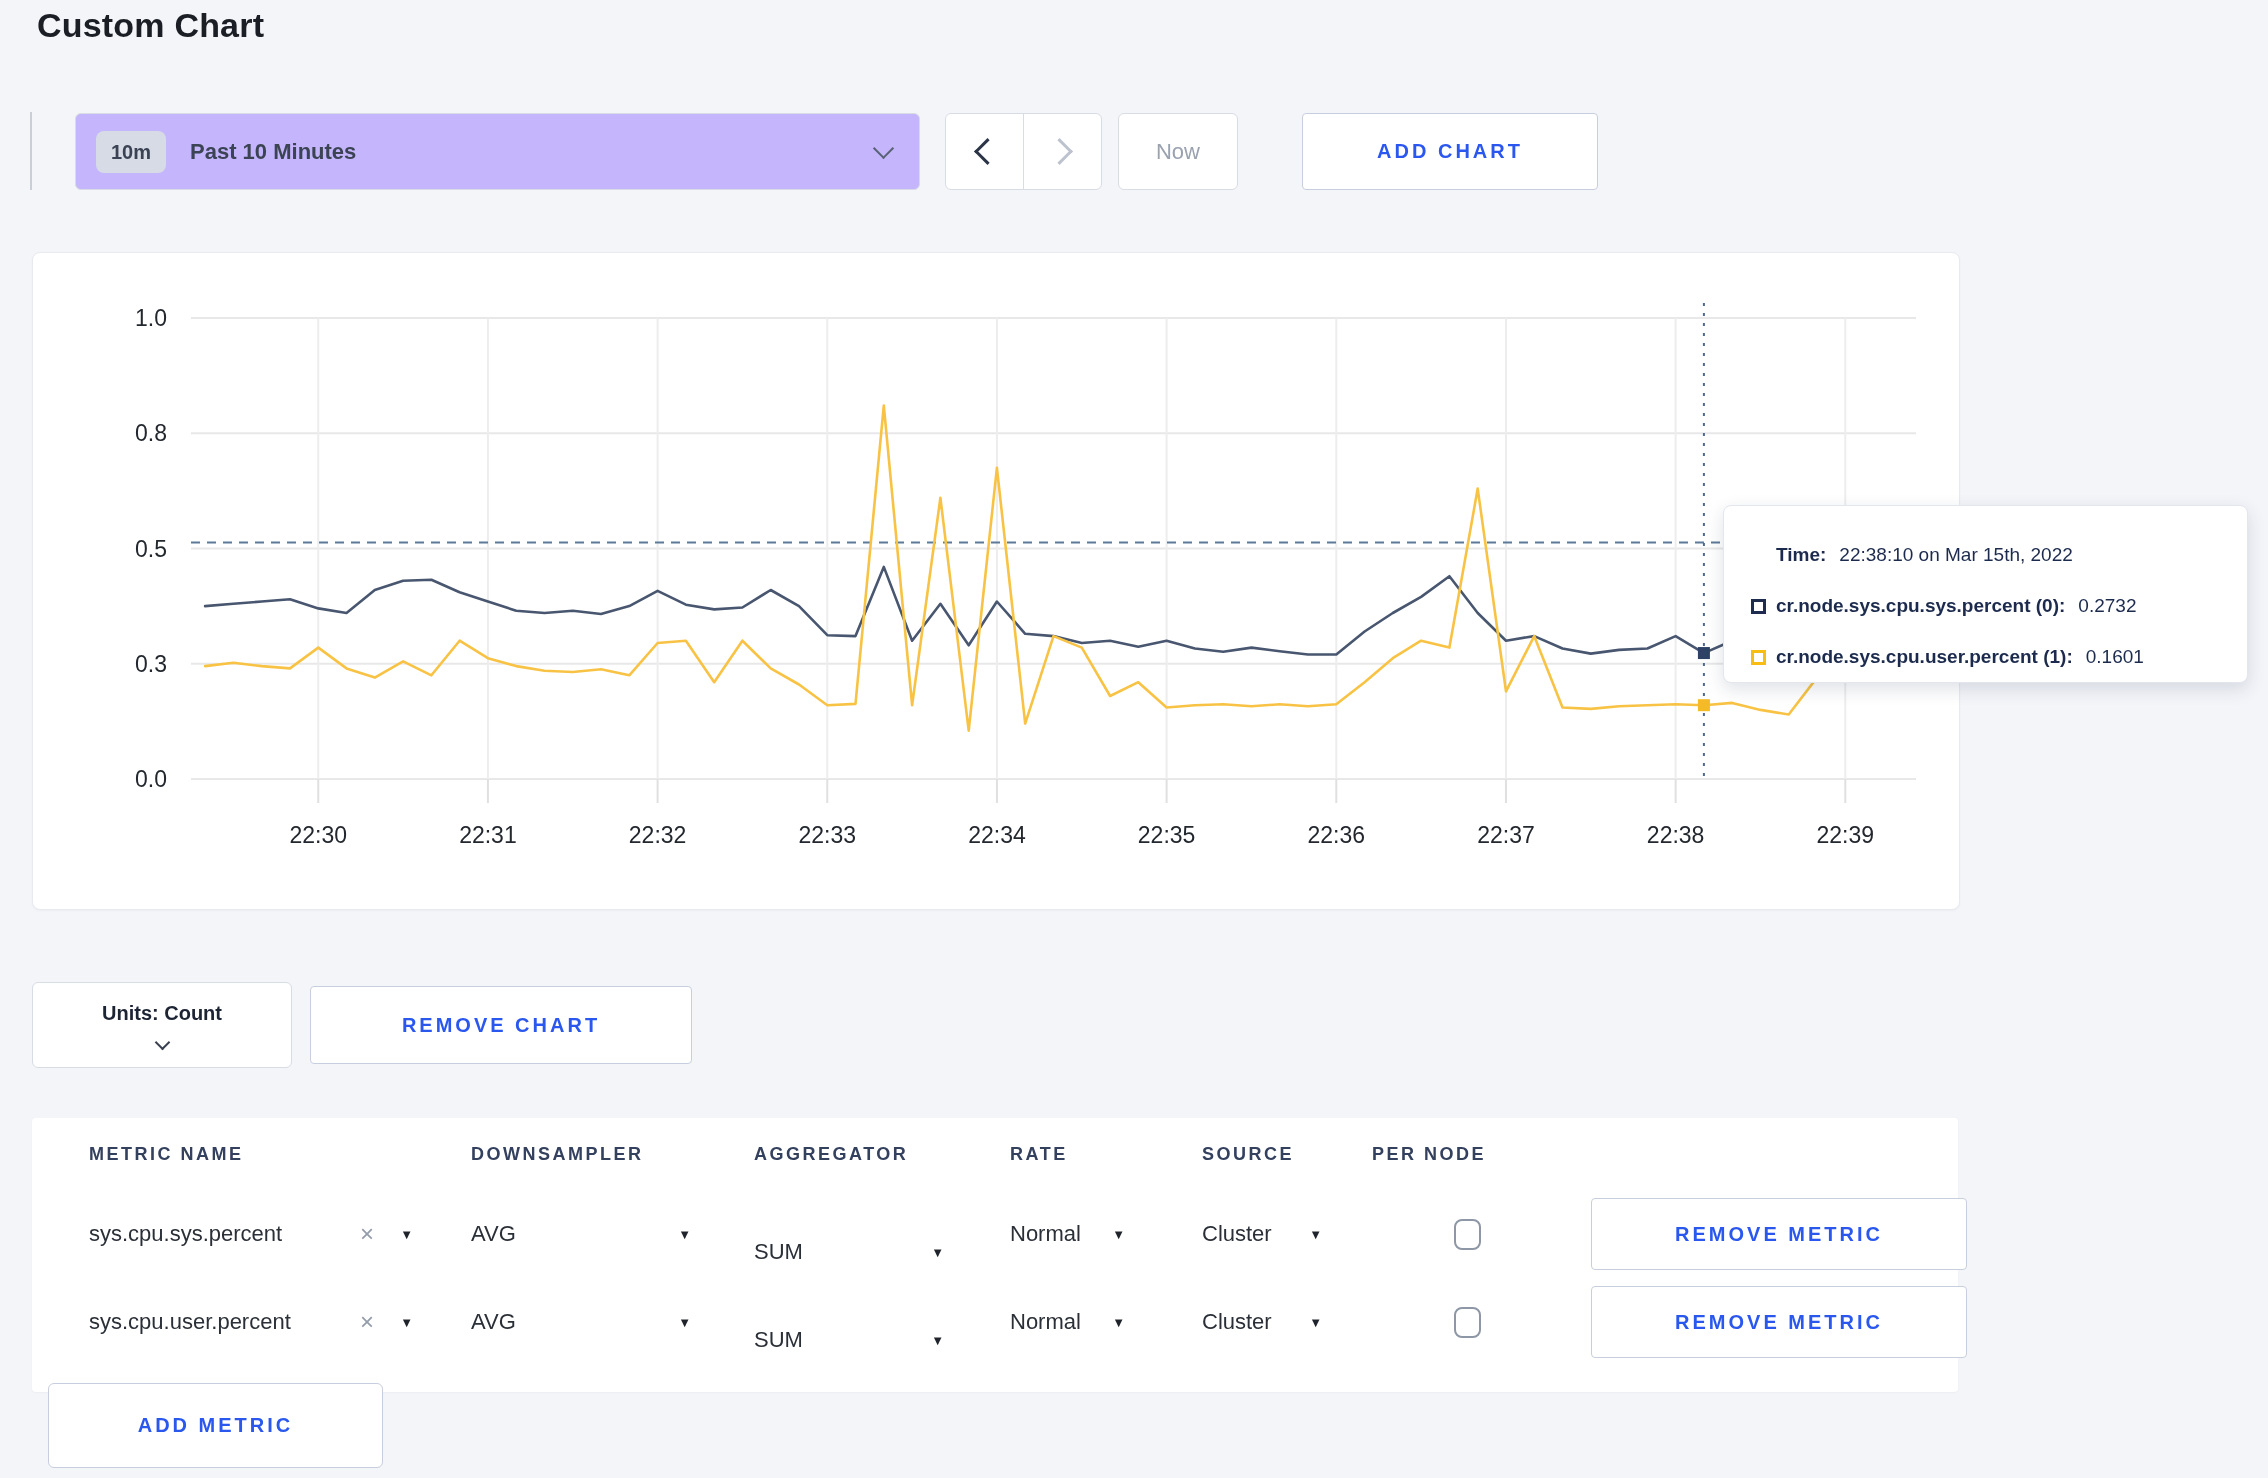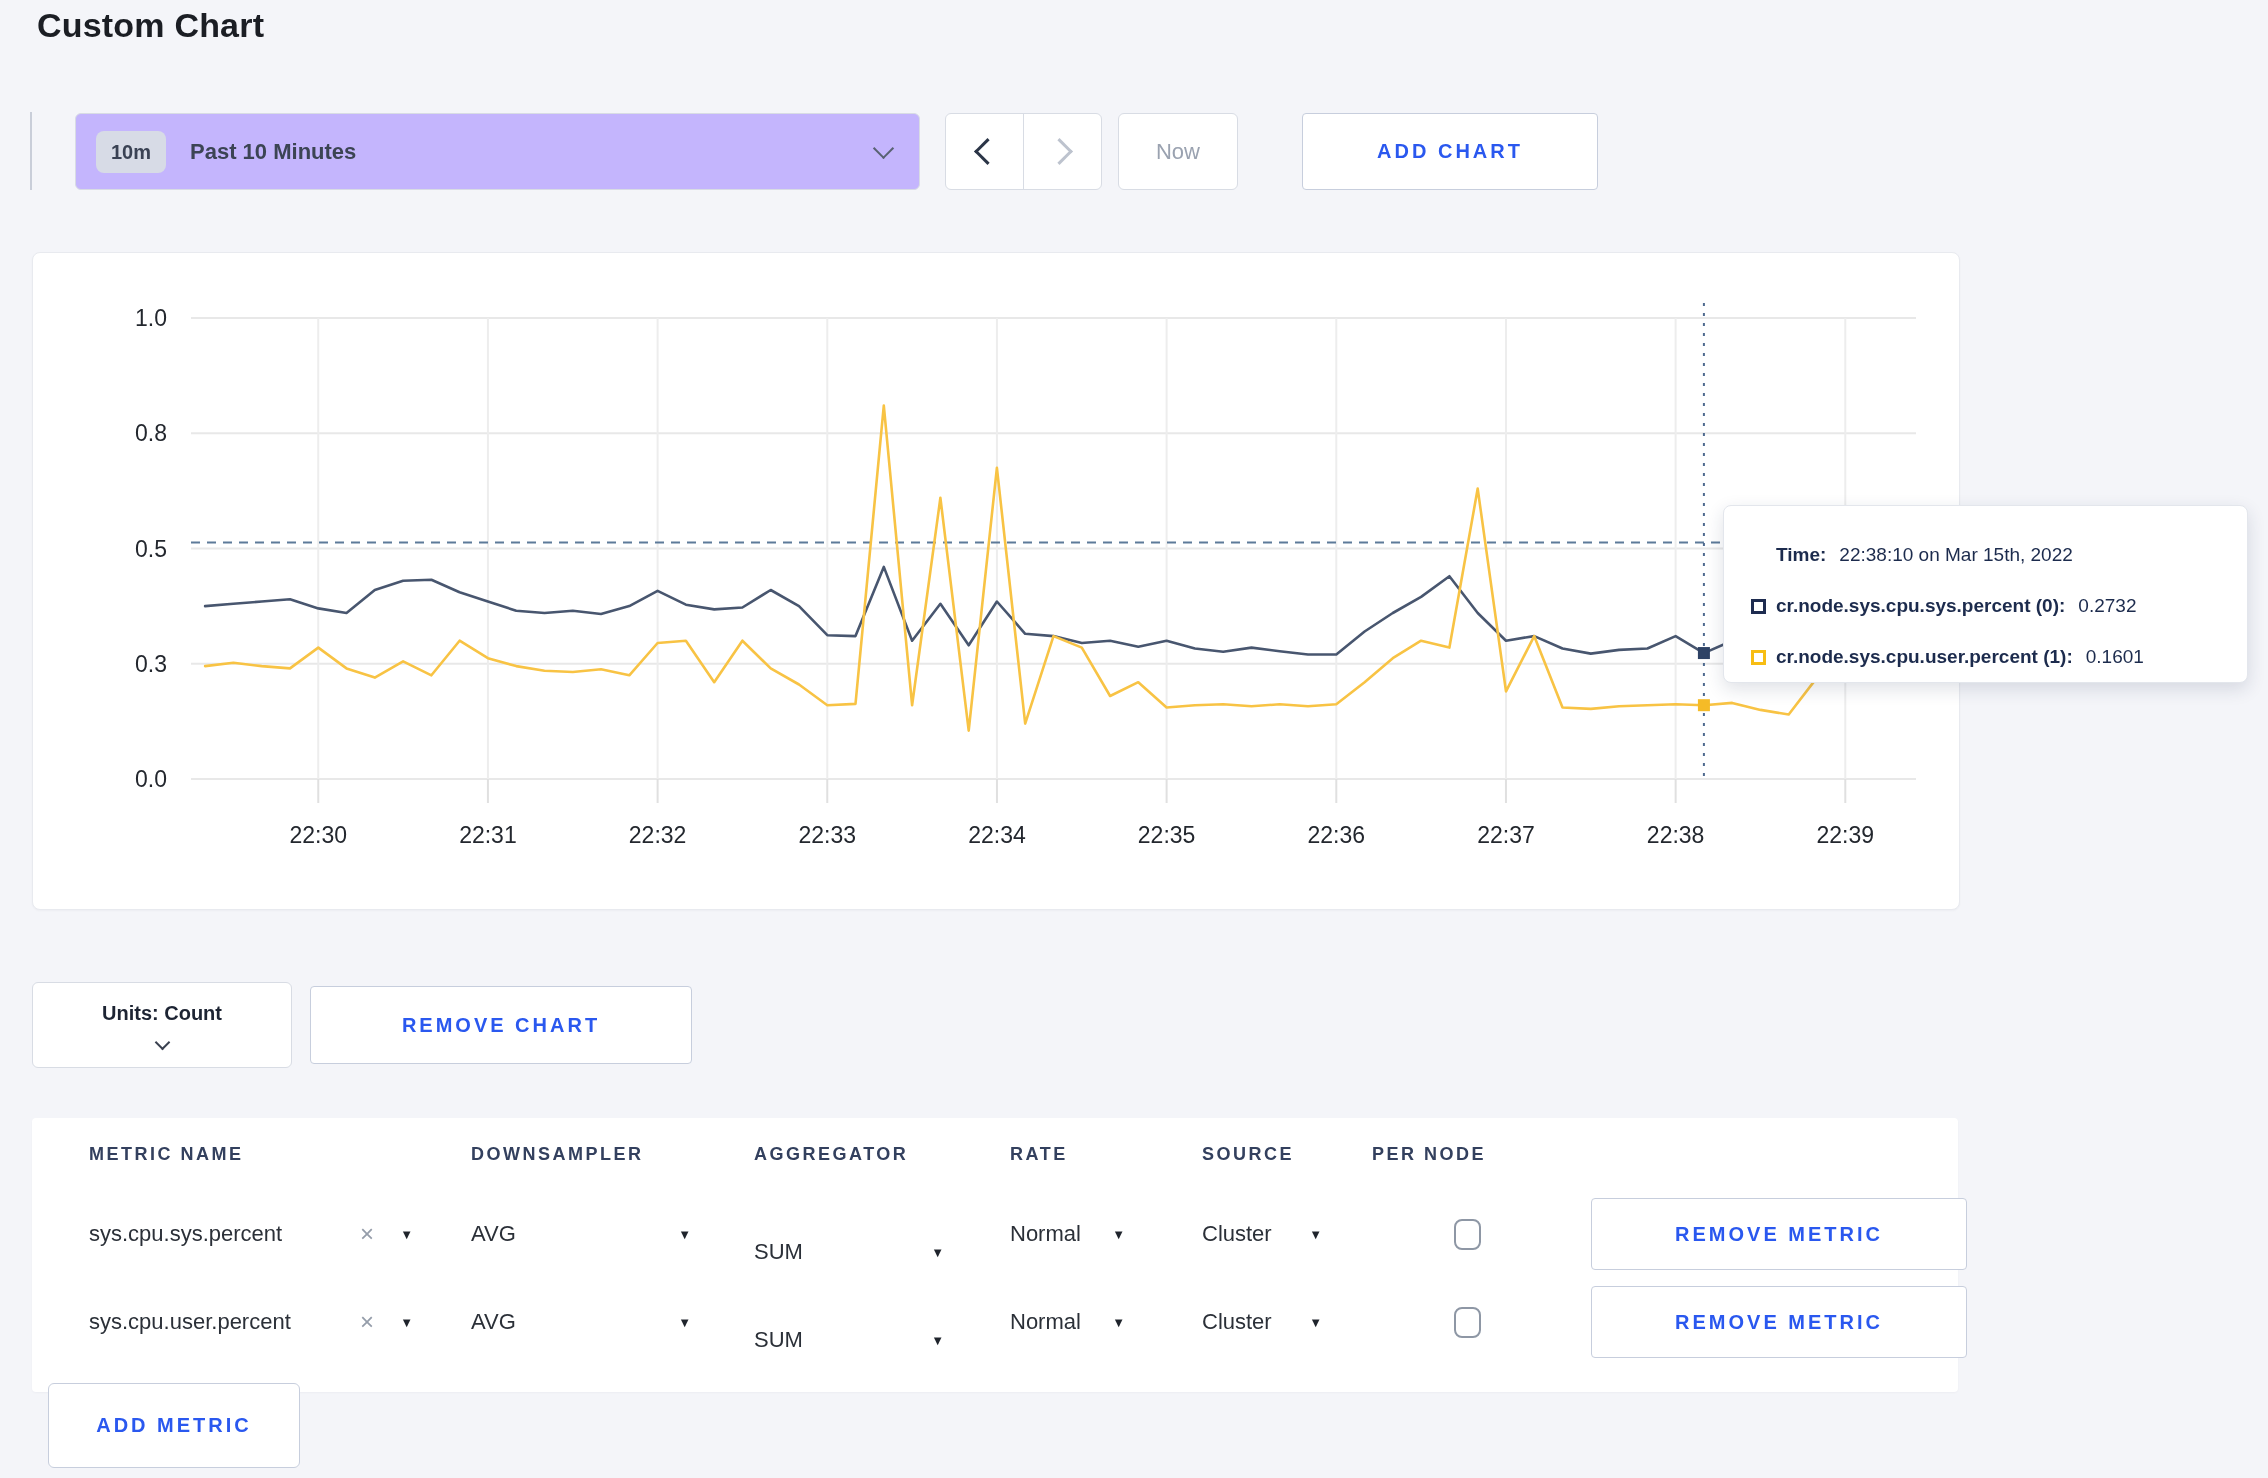--- a/index.html
+++ b/index.html
@@ -107,21 +107,21 @@
   .sel .caret{font-size:13px;color:#1f242c;margin-left:auto;}
   .sel-metric{width:324px;}
   .sel-metric .x-icon{margin-left:auto;font-size:24px;color:#959daa;line-height:1;}
   .sel-metric .caret{margin-left:26px;}
   .sel-down{width:220px;} .sel-agg{width:190px;margin-top:36px;} .sel-rate{width:115px;} .sel-src{width:120px;}
   .checkbox{
     width:27px;height:31px;border:2px solid #8e97a5;border-radius:8px;background:#fff;
     margin-left:82px;box-sizing:border-box;cursor:pointer;
   }
   .remove-metric-btn{width:376px;height:72px;}
-  .add-metric-btn{left:48px;top:1383px;width:252px;height:85px;border-radius:6px;}
+  .add-metric-btn{left:48px;top:1383px;width:335px;height:85px;border-radius:6px;}
 </style>
 </head>
 <body>
 
 <div class="abs page-title">Custom Chart</div>
 
 <div class="abs toolbar-divider"></div>
 
 <div class="abs time-dropdown">
   <span class="time-badge">10m</span>

